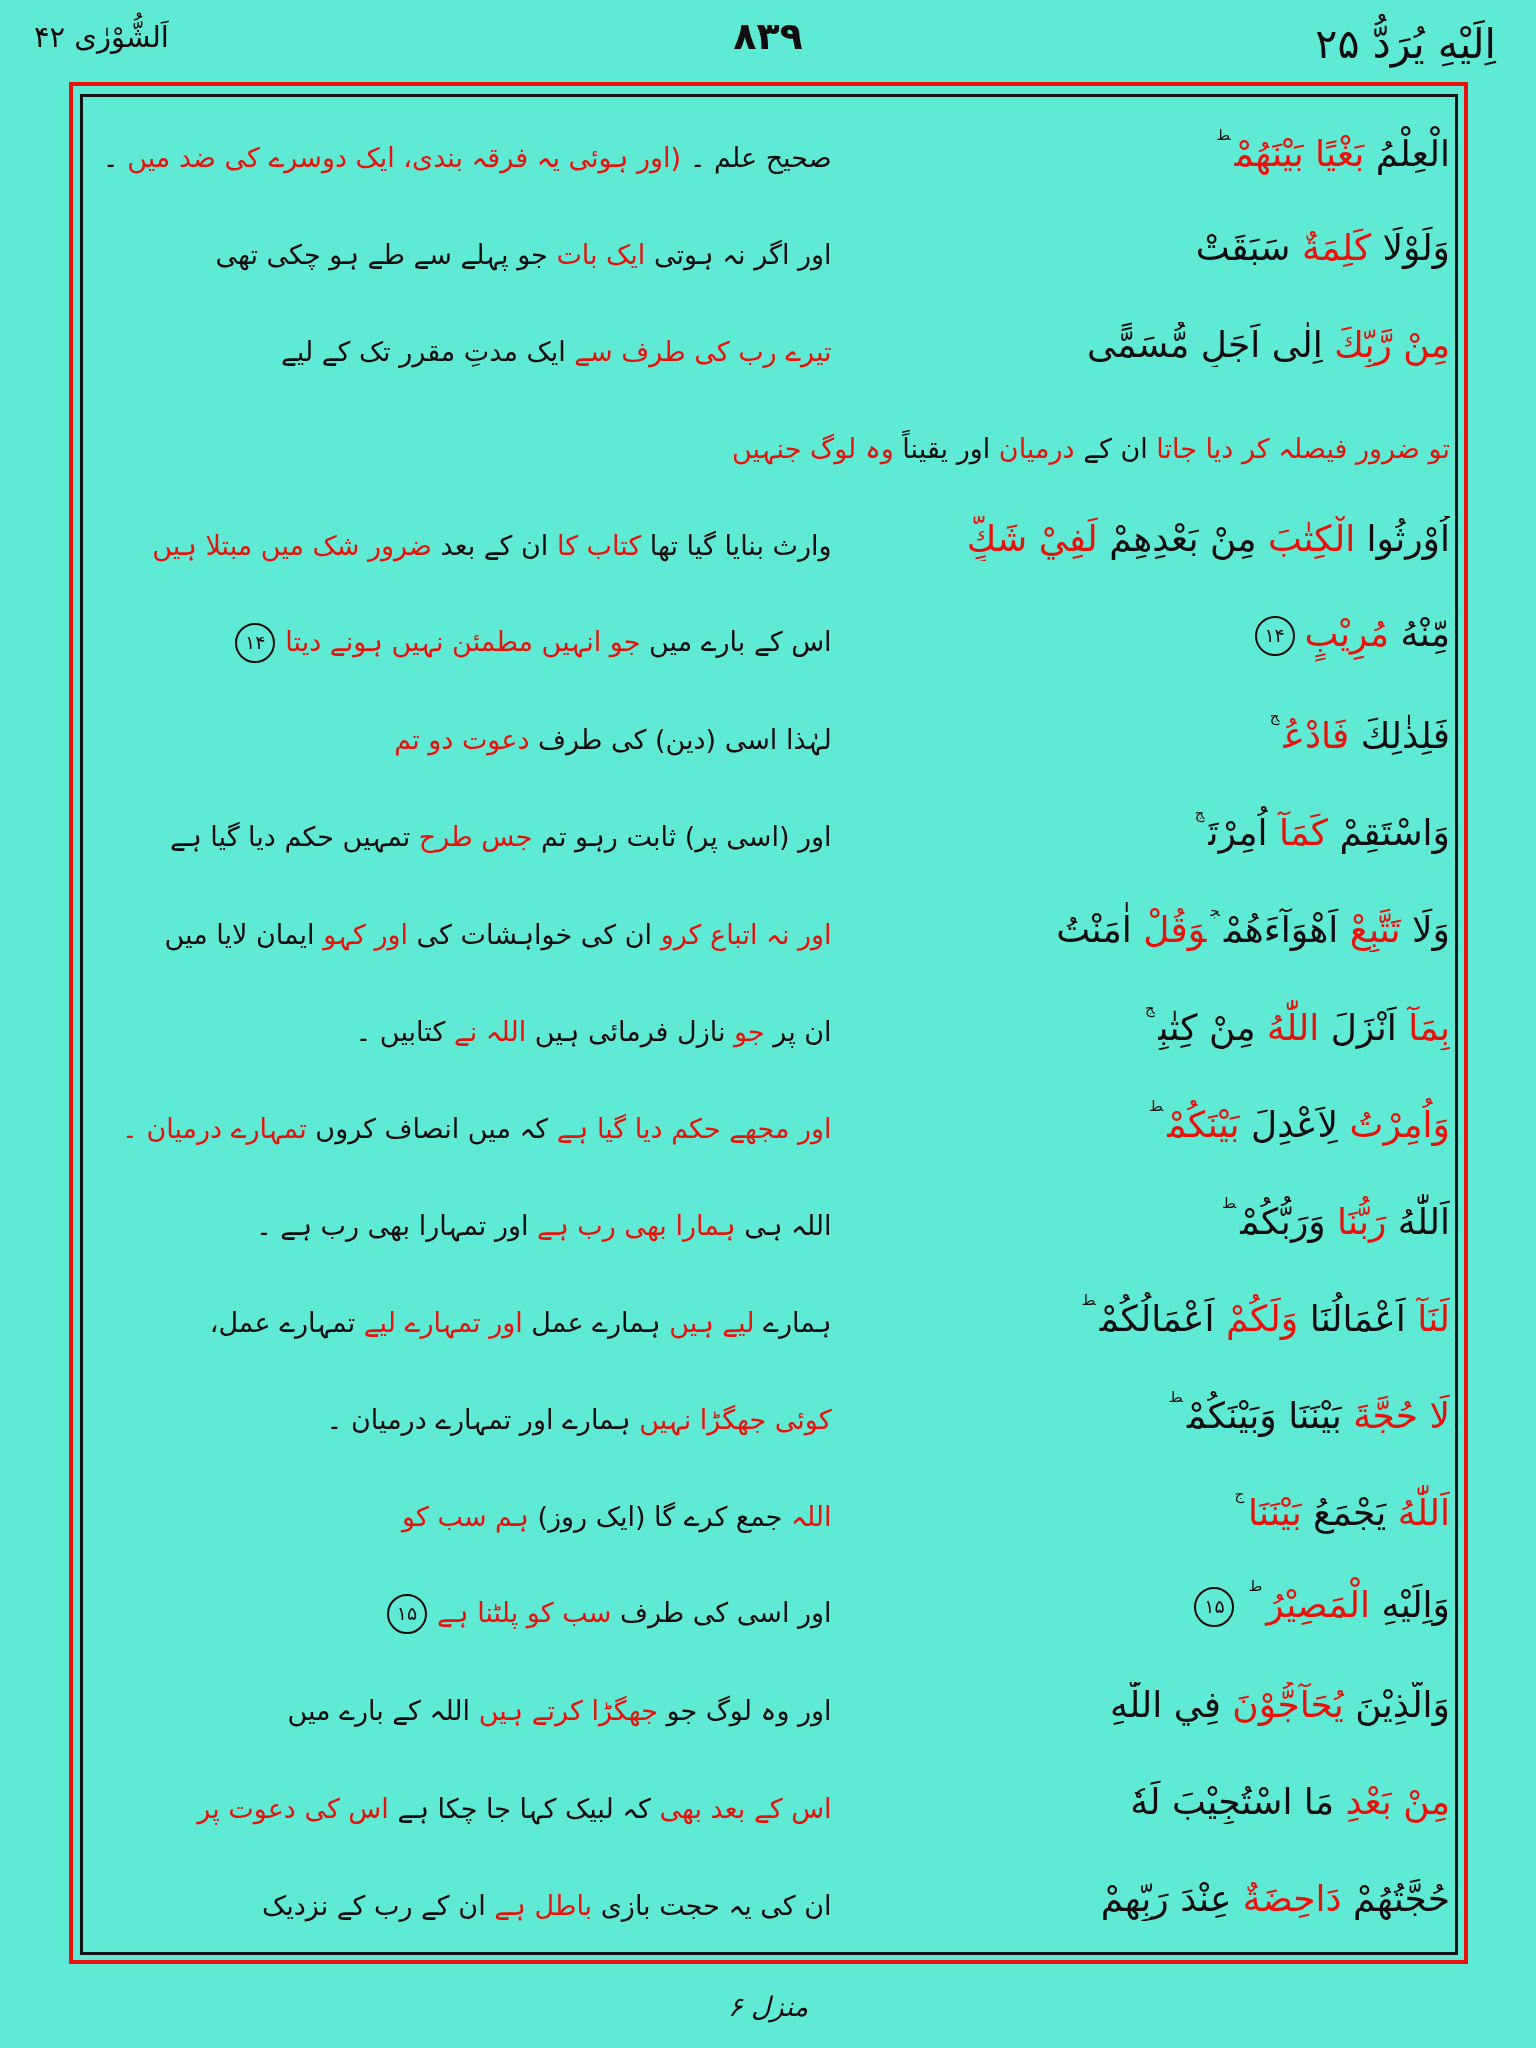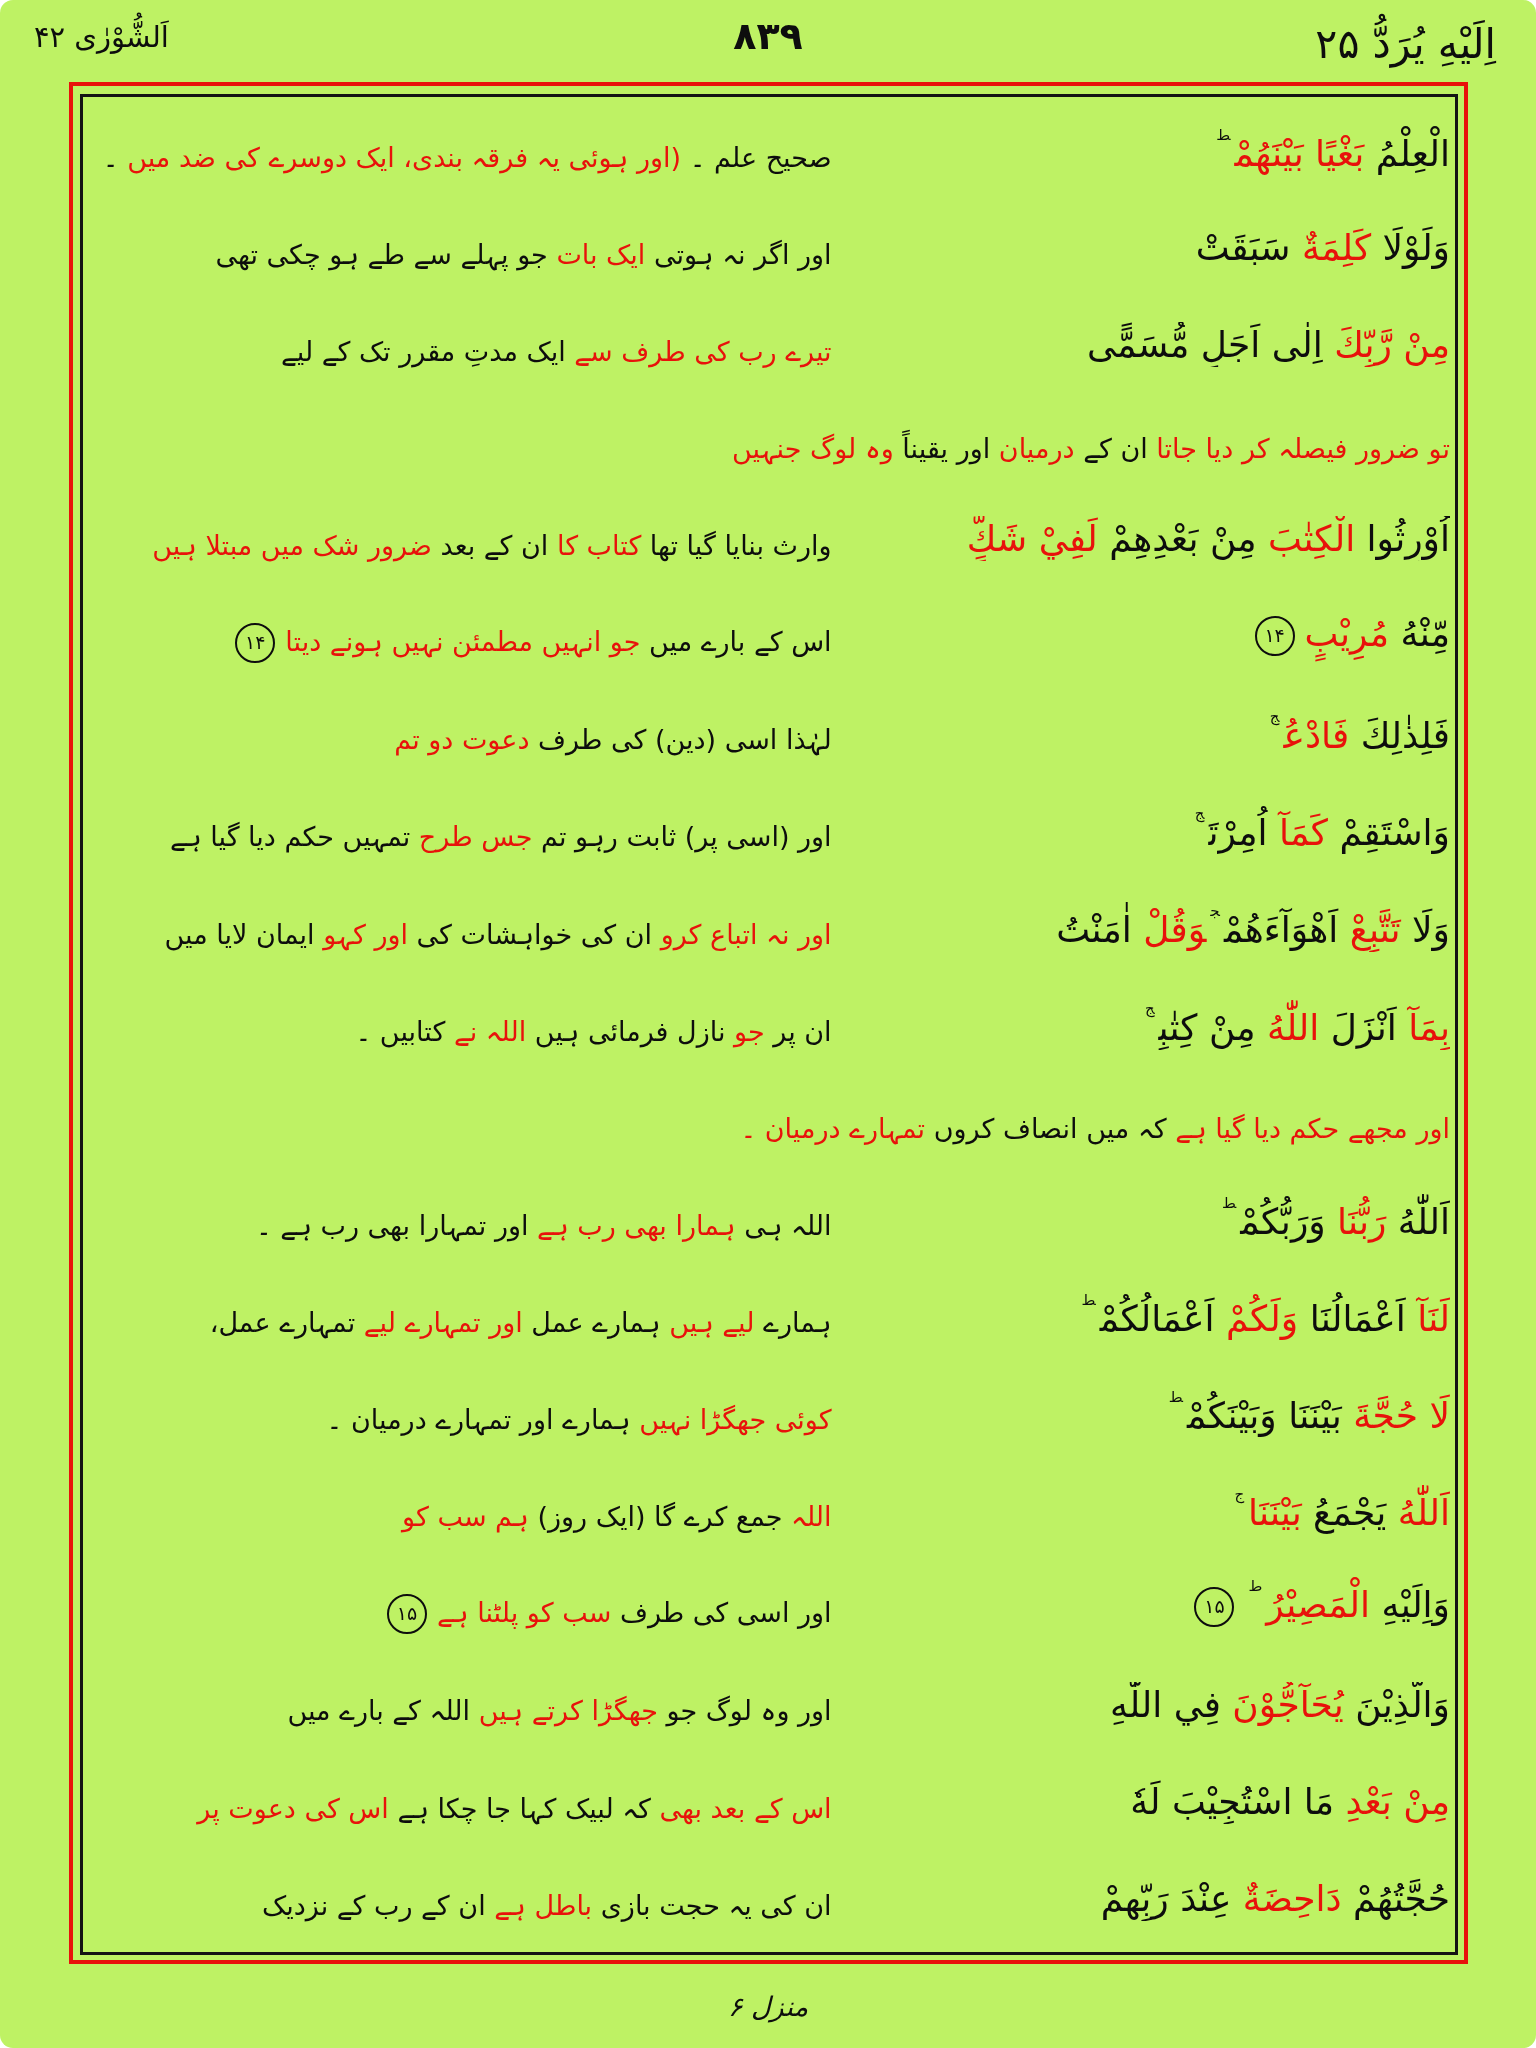--- a/index.html
+++ b/index.html
@@ -1,18 +1,18 @@
 <!DOCTYPE html>
 <html lang="ur" dir="rtl" style="--red: #e8120b; --ink: #0d0d0d;"><head>
 <meta charset="utf-8">
 <style>
   html,body{margin:0;padding:0;background:#ffffff;}
   body{width:1536px;height:2048px;position:relative;overflow:hidden;
        font-family:"DejaVu Sans",sans-serif;color:#0d0d0d;}
-  .page{position:absolute;inset:0;background:#bef264;border-radius:13px;}
+  .page{position:absolute;inset:0;background:#5eead4;}
 
   
   .hdr{position:absolute;top:20px;font-size:30px;white-space:nowrap;color:#0d0d0d;}
   .hdr-left{left:34px;font-size:29px;}
   .hdr-center{left:50%;transform:translateX(-50%);font-size:38px;font-weight:bold;top:14px;}
   .hdr-right{right:40px;font-size:41px;}
   .ftr{position:absolute;bottom:26px;left:50%;transform:translateX(-50%);
        font-size:27px;white-space:nowrap;color:#0d0d0d;font-style:italic;}
 
   
@@ -82,20 +82,21 @@
       </div>
       <div class="row">
         <div class="cell arabic"><span class="seg">وَلَا </span><span class="seg red">تَتَّبِعْ</span><span class="seg"> اَهْوَآءَهُمْ</span><span class="waqf">ج</span><span class="seg red">وَقُلْ</span><span class="seg"> اٰمَنْتُ</span></div>
         <div class="cell urdu"><span class="seg red">اور نہ اتباع کرو</span><span class="seg"> ان کی خواہشات کی </span><span class="seg red">اور کہو</span><span class="seg"> ایمان لایا میں</span></div>
       </div>
       <div class="row">
         <div class="cell arabic"><span class="seg red">بِمَآ</span><span class="seg"> اَنْزَلَ </span><span class="seg red">اللّٰهُ</span><span class="seg"> مِنْ كِتٰبٍ</span><span class="waqf">ج</span></div>
         <div class="cell urdu"><span class="seg">ان پر </span><span class="seg red">جو</span><span class="seg"> نازل فرمائی ہیں </span><span class="seg red">اللہ نے</span><span class="seg"> کتابیں ۔</span></div>
       </div>
       <div class="row">
+        <div class="cell arabic"><span class="seg red">وَاُمِرْتُ</span><span class="seg"> لِاَعْدِلَ </span><span class="seg red">بَيْنَكُمْ</span><span class="waqf">ط</span></div>
         <div class="cell urdu"><span class="seg red">اور مجھے حکم دیا گیا ہے</span><span class="seg"> کہ میں انصاف کروں </span><span class="seg red">تمہارے درمیان ۔</span></div>
       </div>
       <div class="row">
         <div class="cell arabic"><span class="seg">اَللّٰهُ </span><span class="seg red">رَبُّنَا</span><span class="seg"> وَرَبُّكُمْ</span><span class="waqf">ط</span></div>
         <div class="cell urdu"><span class="seg">اللہ ہی </span><span class="seg red">ہمارا بھی رب ہے</span><span class="seg"> اور تمہارا بھی رب ہے ۔</span></div>
       </div>
       <div class="row">
         <div class="cell arabic"><span class="seg red">لَنَآ</span><span class="seg"> اَعْمَالُنَا </span><span class="seg red">وَلَكُمْ</span><span class="seg"> اَعْمَالُكُمْ</span><span class="waqf">ط</span></div>
         <div class="cell urdu"><span class="seg">ہمارے </span><span class="seg red">لیے ہیں</span><span class="seg"> ہمارے عمل </span><span class="seg red">اور تمہارے لیے</span><span class="seg"> تمہارے عمل،</span></div>
       </div>

